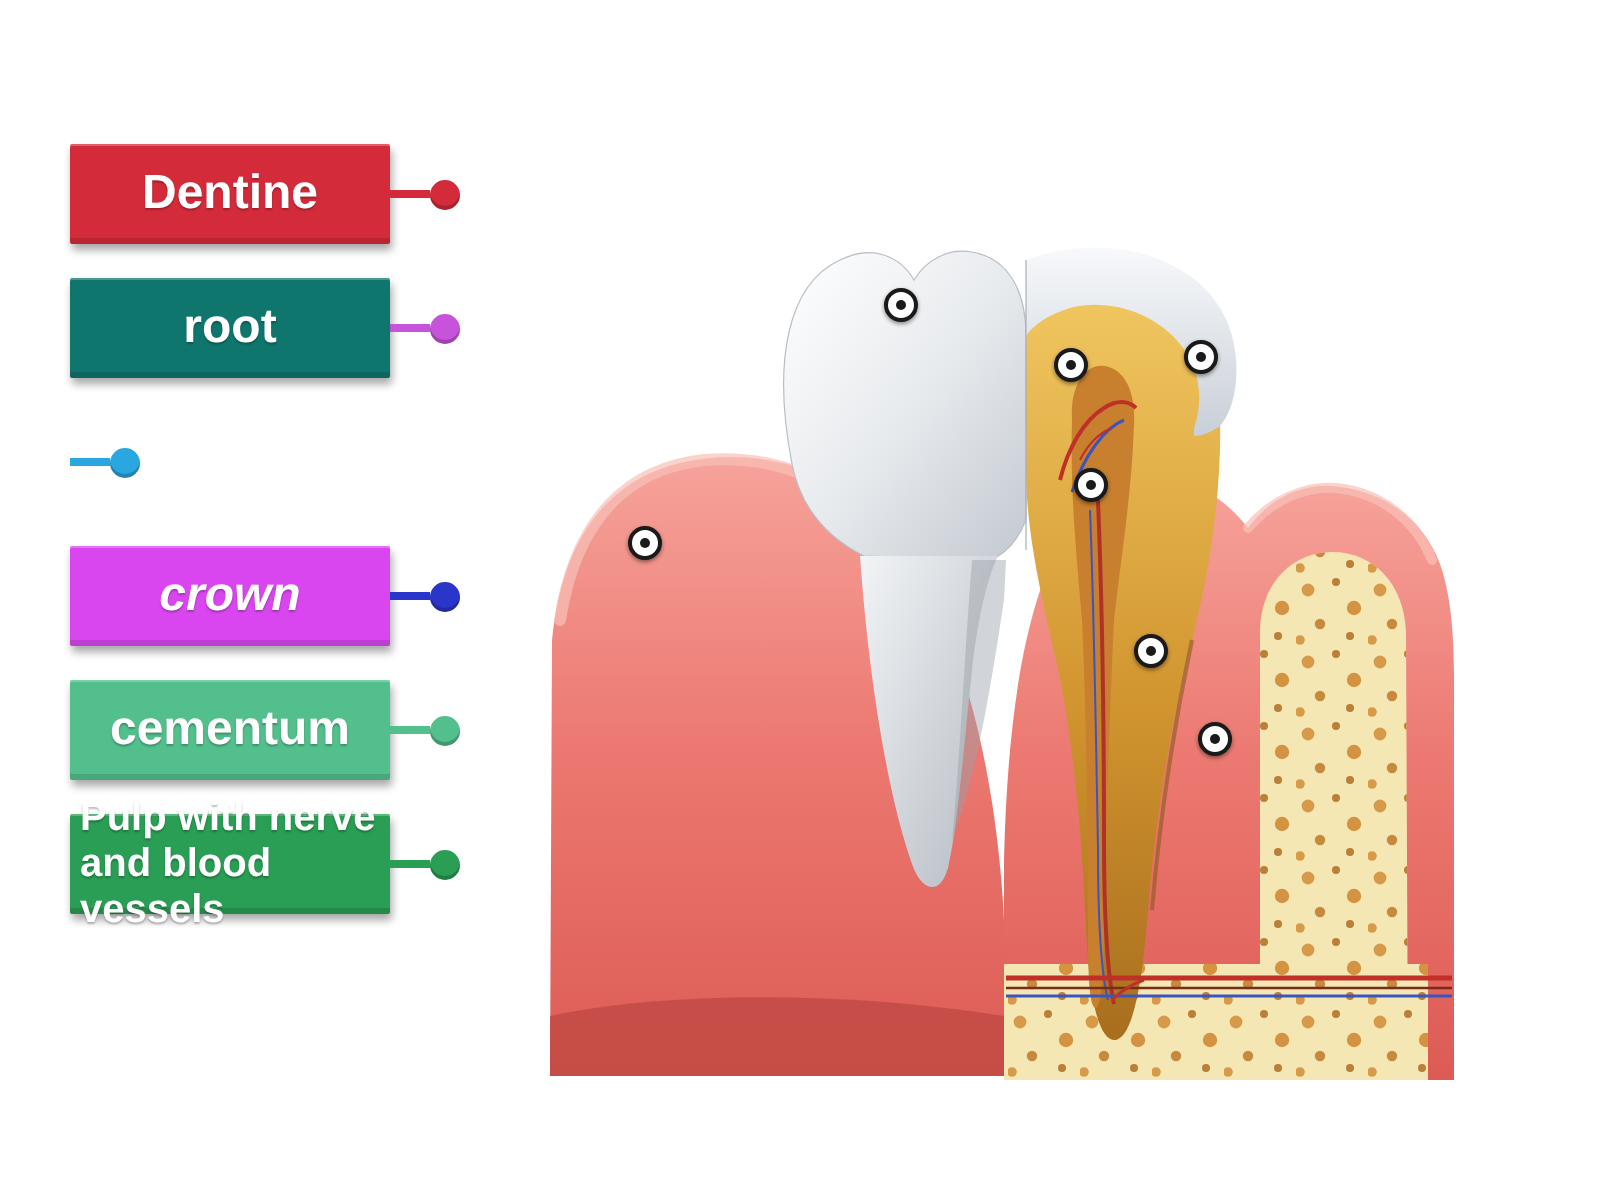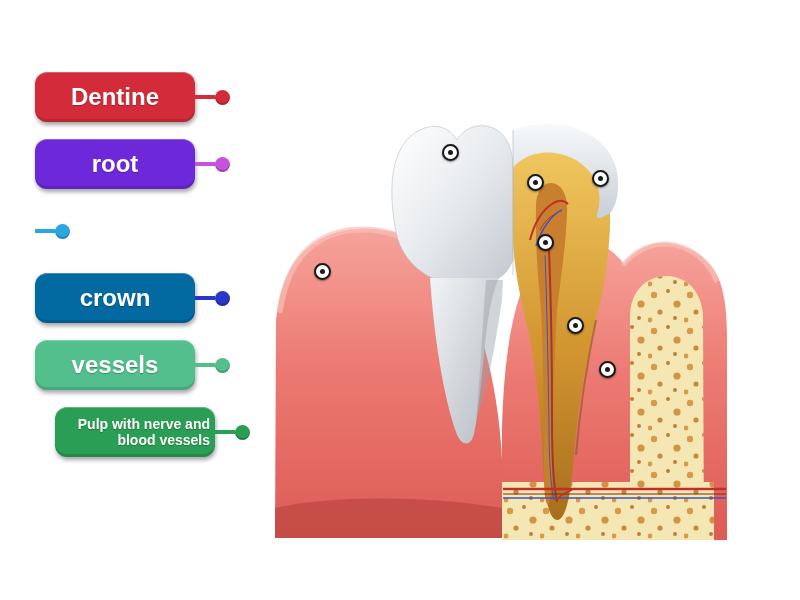--- a/index.html
+++ b/index.html
@@ -18,36 +18,35 @@
     flex-direction: column;
     gap: 17px;
   }
   .label-row {
     display: flex;
     align-items: center;
     height: 50px;
   }
   .label-box {
     width: 160px; height: 50px;
-    border-radius: 12px;
+    border-radius: 1px;
     display: flex; align-items: center; justify-content: center;
     color: #ffffff;
     font-weight: bold;
     font-size: 24px;
     text-shadow: 0 1px 1px rgba(0,0,0,.25);
     box-shadow: 1px 3px 4px rgba(0,0,0,.35), inset 0 -3px 0 rgba(0,0,0,.12), inset 0 1px 0 rgba(255,255,255,.25);
     cursor: pointer;
     user-select: none;
   }
   .label-row.small .label-box {
-    font-size: 14px;
+    font-size: 20px;
     line-height: 1.15;
-    text-align: right;
+    text-align: left;
     padding: 0 5px;
-    margin-left: 20px;
   }
   .connector { width: 20px; height: 4px; }
   .dot {
     width: 15px; height: 15px;
     border-radius: 50%;
     box-shadow: inset 0 -2px 0 rgba(0,0,0,.2);
     cursor: pointer;
   }
   .diagram {
     position: absolute; inset: 0;
@@ -177,38 +176,38 @@
 <div class="labels-col">
 
   <div class="label-row">
     <div class="label-box" style="background: rgb(212, 43, 58);">Dentine</div>
     <div class="connector" style="background: rgb(212, 43, 58);"></div>
     <div class="dot" style="background: rgb(212, 43, 58);"></div>
   </div>
 
 
   <div class="label-row">
-    <div class="label-box" style="background: #6d28d9;">root</div>
+    <div class="label-box" style="background: #0f766e;">root</div>
     <div class="connector" style="background: rgb(198, 83, 217);"></div>
     <div class="dot" style="background: rgb(198, 83, 217);"></div>
   </div>
 
   <div class="label-row">
     <div class="connector" style="background: rgb(42, 167, 224);"></div>
     <div class="dot" style="background: rgb(42, 167, 224);"></div>
   </div>
 
   <div class="label-row">
-    <div class="label-box" style="background: #0369a1;">crown</div>
+    <div class="label-box" style="background: #d946ef; font-style: italic;">crown</div>
     <div class="connector" style="background: rgb(42, 53, 201);"></div>
     <div class="dot" style="background: rgb(42, 53, 201);"></div>
   </div>
 
   <div class="label-row">
-    <div class="label-box" style="background: rgb(82, 191, 141);">vessels</div>
+    <div class="label-box" style="background: rgb(82, 191, 141);">cementum</div>
     <div class="connector" style="background: rgb(82, 191, 141);"></div>
     <div class="dot" style="background: rgb(82, 191, 141);"></div>
   </div>
 
   <div class="label-row small">
     <div class="label-box" style="background: rgb(42, 158, 84);">Pulp with nerve and blood vessels</div>
     <div class="connector" style="background: rgb(42, 158, 84);"></div>
     <div class="dot" style="background: rgb(42, 158, 84);"></div>
   </div>
 

